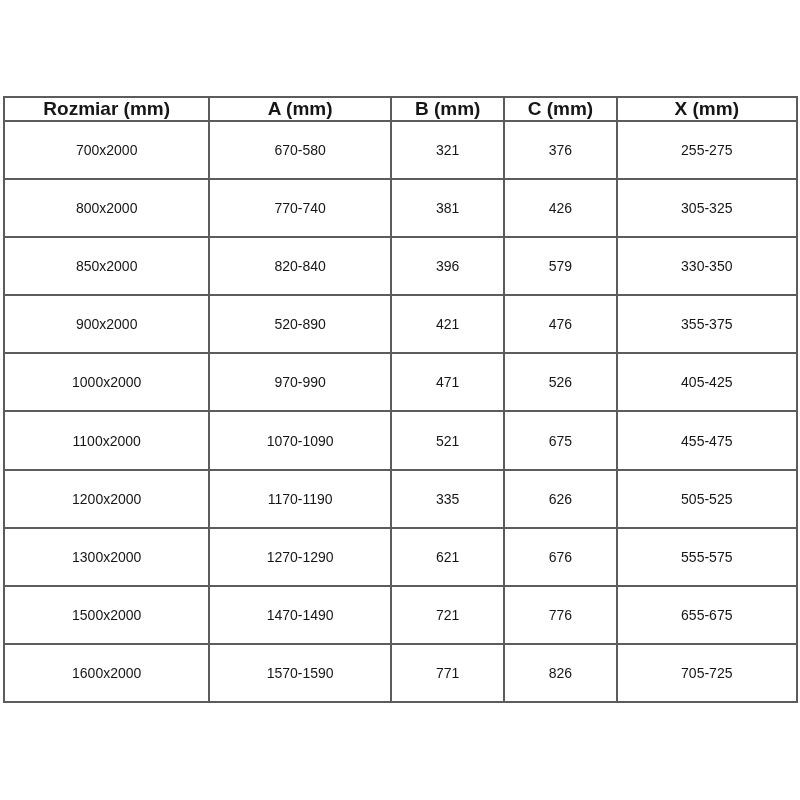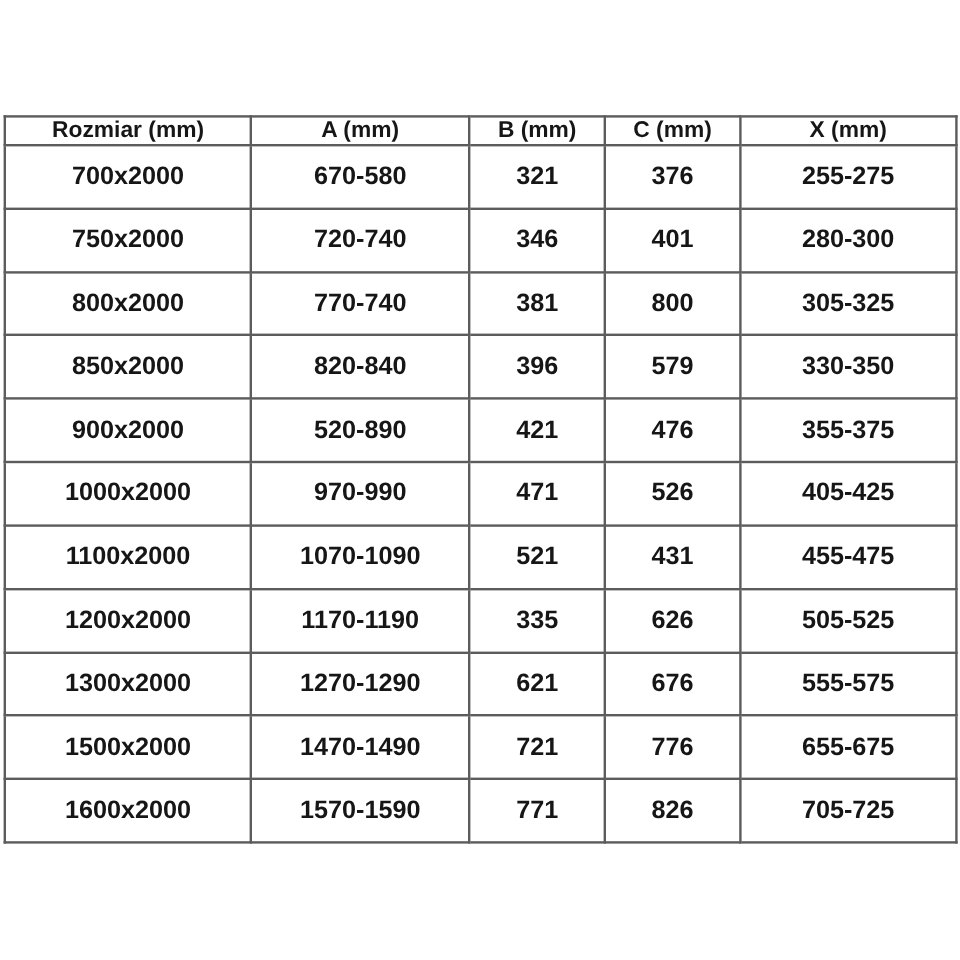--- a/index.html
+++ b/index.html
@@ -40,22 +40,22 @@
     background: #ffffff;
     padding: 0;
     overflow: hidden;
     white-space: nowrap;
   }
   table.size-table th {
     font-size: 19px;
     font-weight: bold;
   }
   table.size-table td {
-    font-size: 21px;
-    font-weight: bold;
+    font-size: 14px;
+    font-weight: normal;
   }
 </style>
 </head>
 <body>
 
 <div class="canvas">
   <div class="table-wrap">
     <table class="size-table">
       <colgroup>
         <col style="width:25.9%">
@@ -75,31 +75,24 @@
       </thead>
       <tbody>
         <tr>
           <td>700x2000</td>
           <td>670-580</td>
           <td>321</td>
           <td>376</td>
           <td>255-275</td>
         </tr>
         <tr>
-          <td>750x2000</td>
-          <td>720-740</td>
-          <td>346</td>
-          <td>401</td>
-          <td>280-300</td>
-        </tr>
-        <tr>
           <td>800x2000</td>
           <td>770-740</td>
           <td>381</td>
-          <td>800</td>
+          <td>426</td>
           <td>305-325</td>
         </tr>
         <tr>
           <td>850x2000</td>
           <td>820-840</td>
           <td>396</td>
           <td>579</td>
           <td>330-350</td>
         </tr>
         <tr>
@@ -113,21 +106,21 @@
           <td>1000x2000</td>
           <td>970-990</td>
           <td>471</td>
           <td>526</td>
           <td>405-425</td>
         </tr>
         <tr>
           <td>1100x2000</td>
           <td>1070-1090</td>
           <td>521</td>
-          <td>431</td>
+          <td>675</td>
           <td>455-475</td>
         </tr>
         <tr>
           <td>1200x2000</td>
           <td>1170-1190</td>
           <td>335</td>
           <td>626</td>
           <td>505-525</td>
         </tr>
         <tr>

